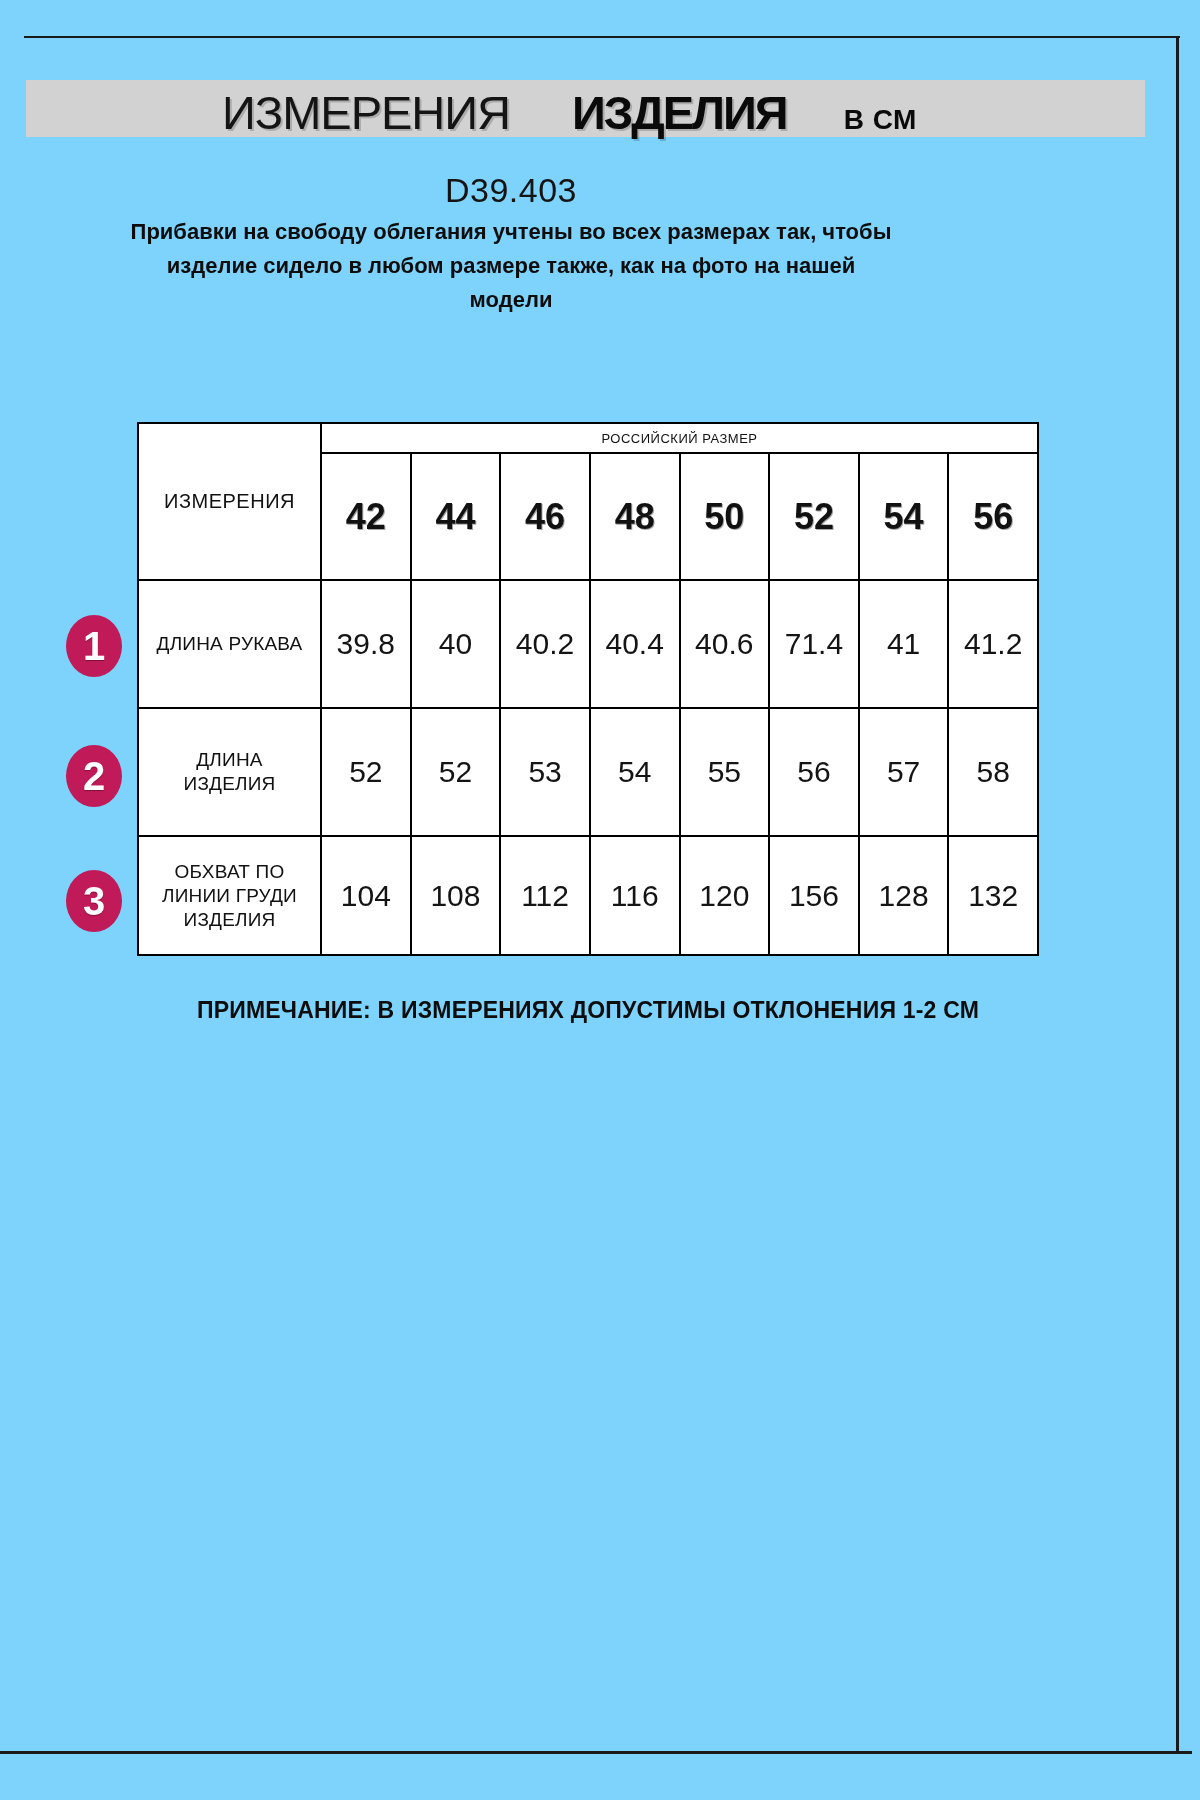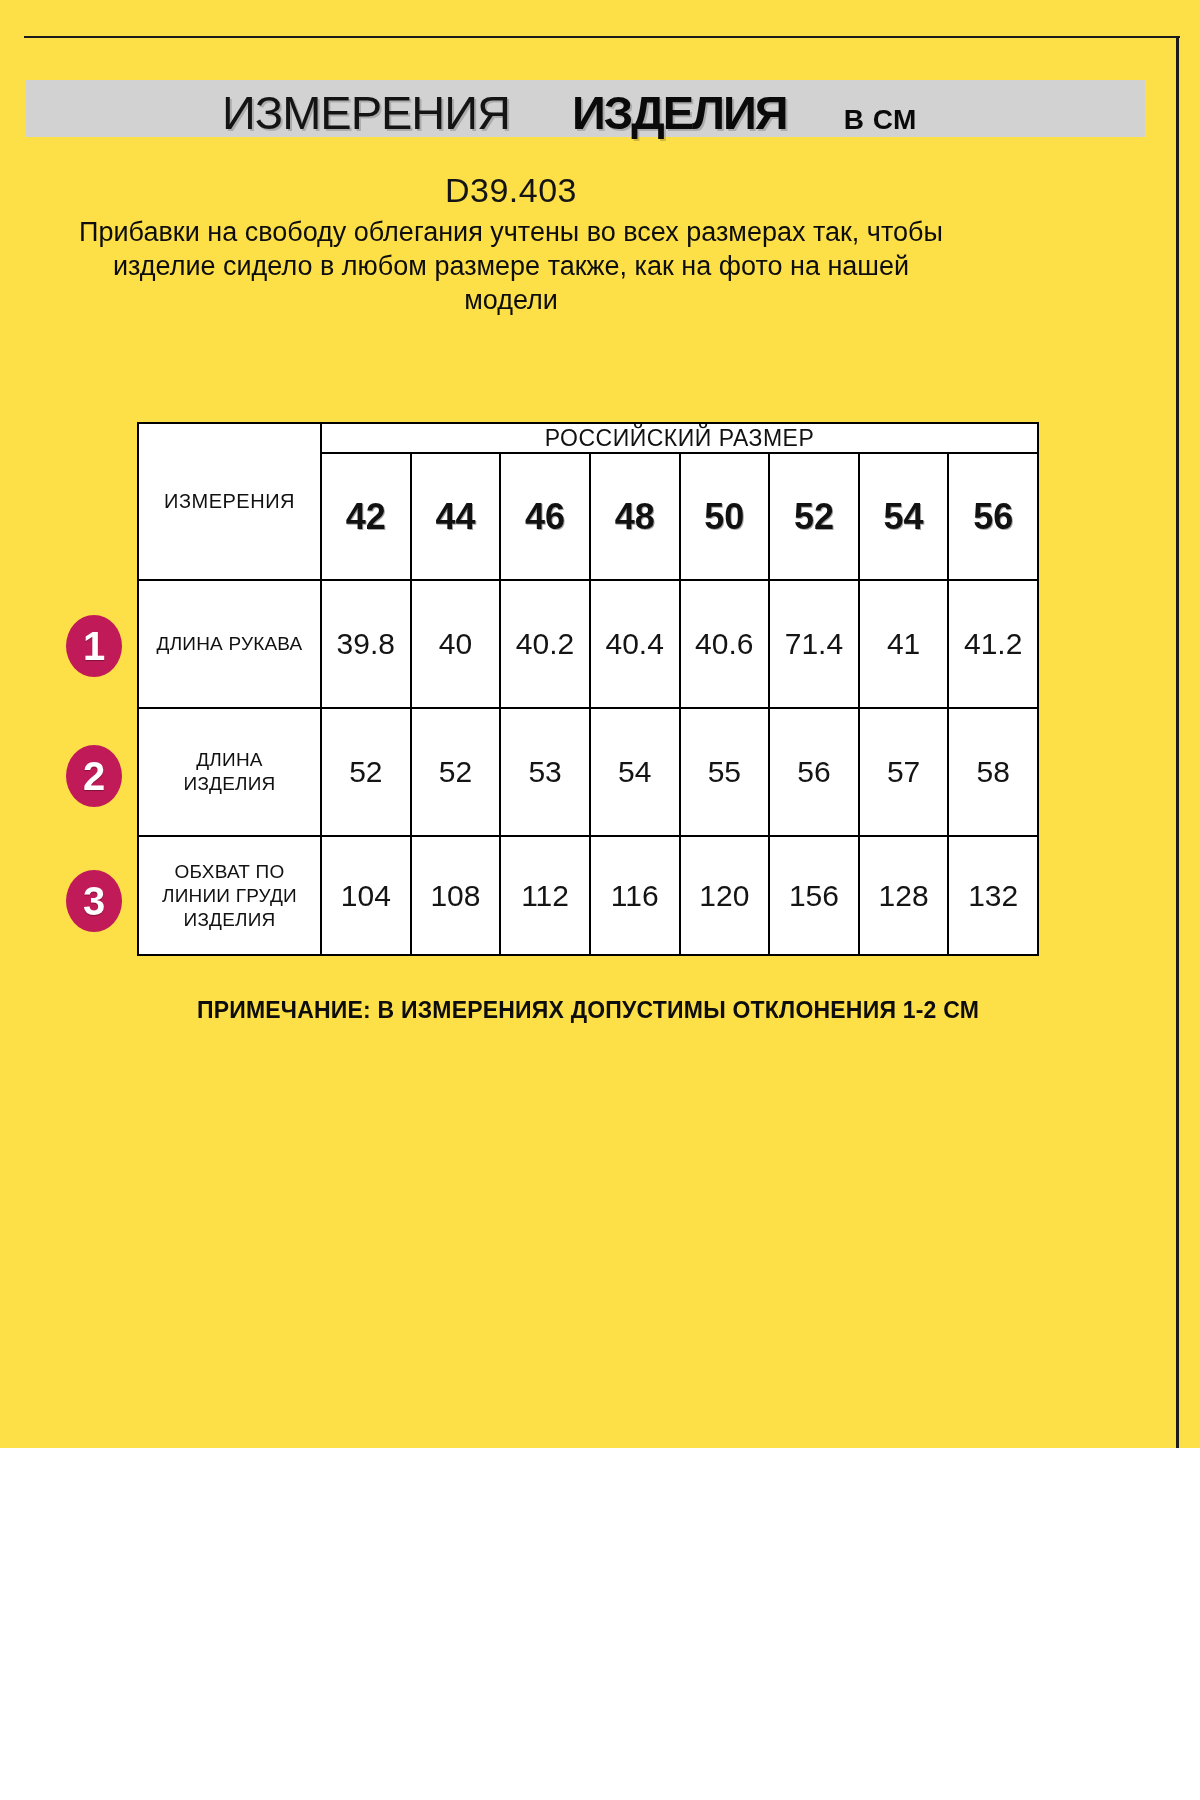--- a/index.html
+++ b/index.html
@@ -1,17 +1,17 @@
 <!DOCTYPE html>
 <html><head>
 <meta charset="utf-8">
 <style>
   html,body { margin:0; padding:0; background:#fff; }
   .page {
-    position:relative; width:1200px; height:1448px; background:#fde047;
+    position:relative; width:1200px; height:1800px; background:#7dd3fc;
     font-family:"Liberation Sans", sans-serif; color:#111; overflow:hidden;
   }
 
   
   .frame-top    { position:absolute; left:24px;  top:36px;   width:1156px; height:2px;  background:#1a1a1a; }
   .frame-right  { position:absolute; left:1176px;top:36px;   width:3px;    height:1717px; background:#1a1a1a; }
   .frame-bottom { position:absolute; left:0;     top:1751px; width:1192px; height:3px;  background:#1a1a1a; }
 
   
   .title-band {
@@ -27,39 +27,39 @@
     margin-left:62px; color:#0a0a0a; text-shadow:2px 2px 0 rgba(0,0,0,0.18);
   }
   .title-band .w3 {
     font-size:28px; font-weight:bold; letter-spacing:0.5px; line-height:1;
     margin-left:57px; color:#0a0a0a;
   }
 
   
   .intro { position:absolute; left:0; top:171px; width:1022px; text-align:center; }
   .product-code { font-size:34px; letter-spacing:0.5px; margin-bottom:5px; color:#141414; }
-  .desc { font-size:27px; line-height:34px; color:#0d0d0d; }
+  .desc { font-size:22px; line-height:34px; color:#0d0d0d;font-weight:bold; }
 
   
   table.size-table {
     position:absolute; left:137px; top:422px; width:902px;
     border-collapse:collapse; table-layout:fixed; background:#fff;
   }
   table.size-table td {
     border:2px solid #000; text-align:center; vertical-align:middle;
     padding:0; overflow:hidden;
   }
   .row-group td   { height:28px; }
   .row-sizes td   { height:125px;border-radius:15px; }
   .row-data-1 td  { height:126px; }
   .row-data-2 td  { height:126px; }
   .row-data-3 td  { height:117px; }
 
   td.corner-cell   { font-size:20px; letter-spacing:0.5px; border-bottom-width:3px; }
-  td.group-cell    { font-size:23px; letter-spacing:0.5px; }
+  td.group-cell    { font-size:13px; letter-spacing:0.5px; }
   .row-sizes td    { font-size:36px; font-weight:bold; letter-spacing:0; border-bottom-width:3px;
                      text-shadow:1px 1px 0 rgba(0,0,0,0.35); }
   td.label-cell    { font-size:19px; line-height:24px; letter-spacing:0.2px; }
   td.value-cell    { font-size:30px; color:#141414;border-radius:10px; }
 
   
   .marker {
     position:absolute; left:66px; width:56px; height:62px; border-radius:50%;
     display:flex; align-items:center; justify-content:center;
     color:#ffffff; font-size:40px; font-weight:bold;

